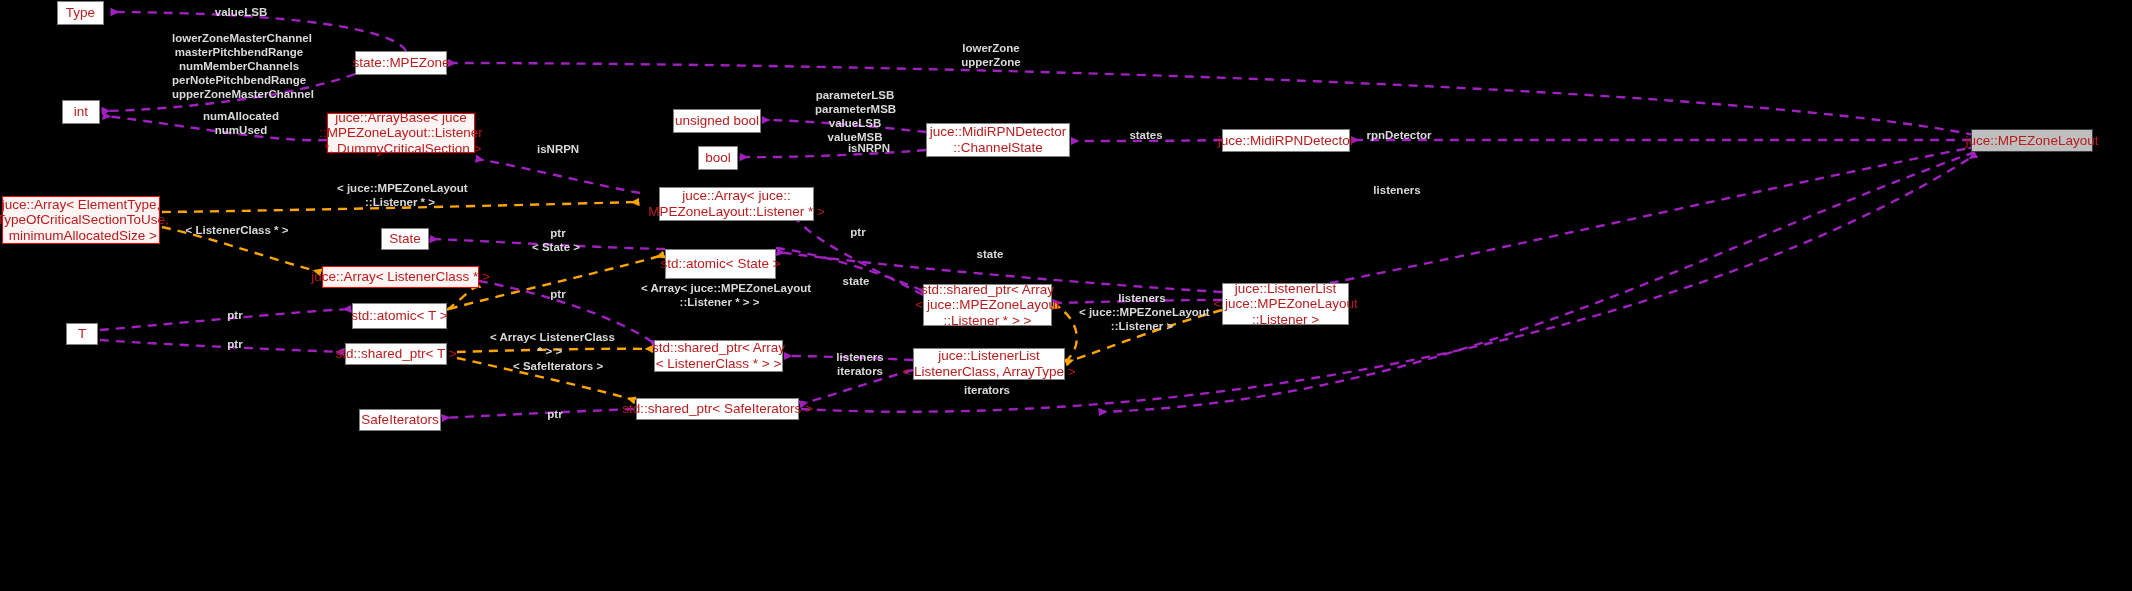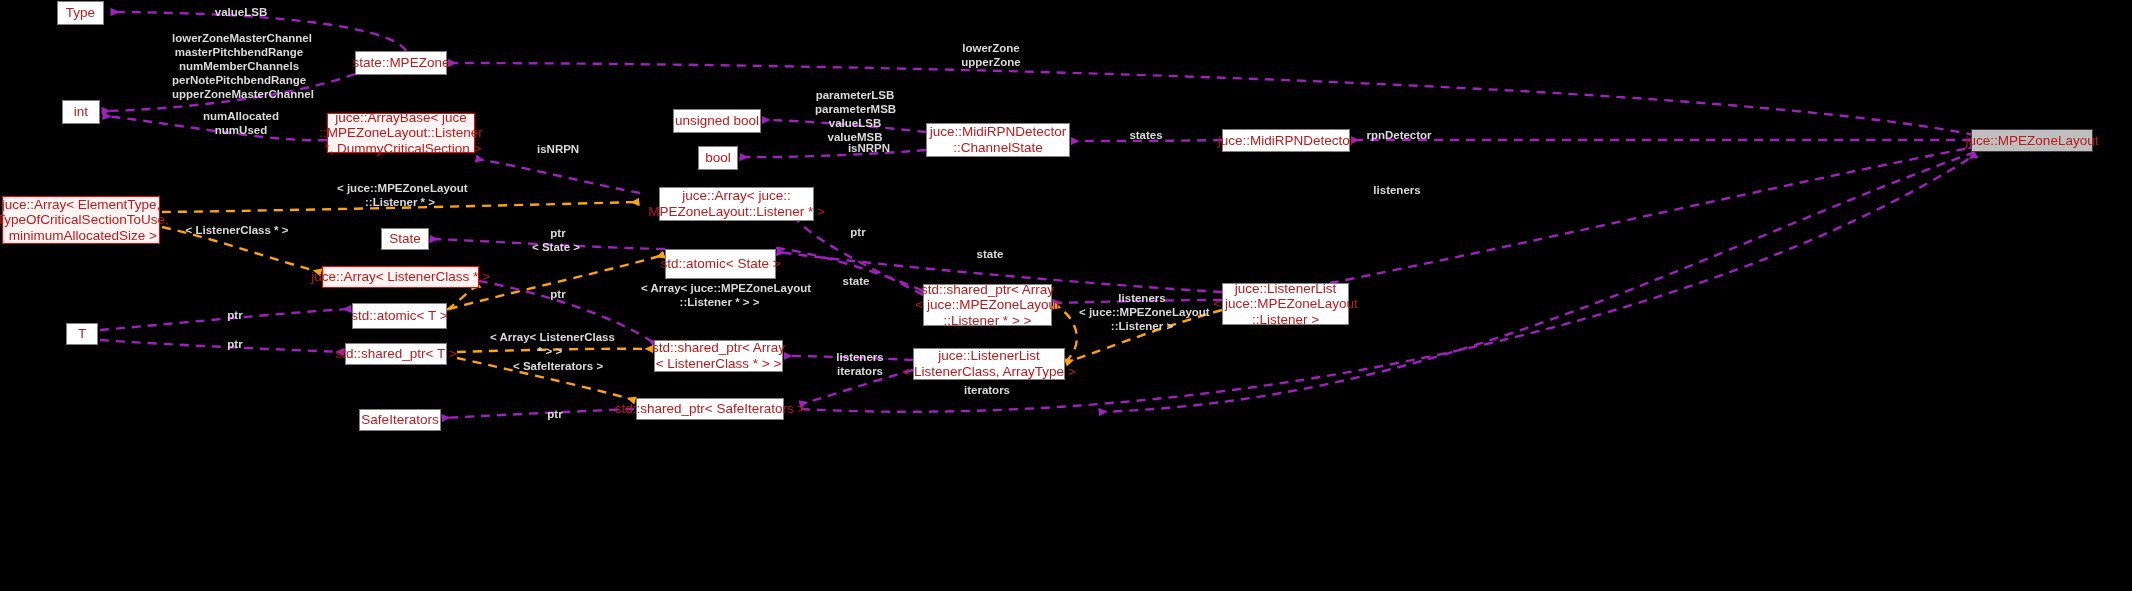--- a/index.html
+++ b/index.html
@@ -95,21 +95,21 @@
 &lt; juce::MPEZoneLayout
 ::Listener &gt;</div>
       <div class="node plain" style="left: 66px; top: 323px; width: 32px; height: 22px;">T</div>
       <div class="node plain" style="left: 352px; top: 303px; width: 95px; height: 26px;">std::atomic&lt; T &gt;</div>
       <div class="node plain" style="left: 345px; top: 343px; width: 102px; height: 22px;">std::shared_ptr&lt; T &gt;</div>
       <div class="node plain" style="left: 654px; top: 340px; width: 129px; height: 32px;">std::shared_ptr&lt; Array
 &lt; ListenerClass * &gt; &gt;</div>
       <div class="node plain" style="left: 913px; top: 348px; width: 152px; height: 32px;">juce::ListenerList
 &lt; ListenerClass, ArrayType &gt;</div>
       <div class="node plain" style="left: 359px; top: 409px; width: 82px; height: 22px;">SafeIterators</div>
-      <div class="node plain" style="left: 636px; top: 398px; width: 148px; height: 22px;">std::shared_ptr&lt; SafeIterators &gt;</div>
+      <div class="node plain" style="left: 636px; top: 398px; width: 163px; height: 22px;">std::shared_ptr&lt; SafeIterators &gt;</div>
     </div>
   <div id="label-layer">
       <div class="elabel" style="left: 211px; top: 5px; width: 60px;">valueLSB</div>
       <div class="elabel" style="left: 172px; top: 31px; width: 134px;">lowerZoneMasterChannel
 masterPitchbendRange
 numMemberChannels
 perNotePitchbendRange
 upperZoneMasterChannel</div>
       <div class="elabel" style="left: 960px; top: 41px; width: 62px;">lowerZone
 upperZone</div>

